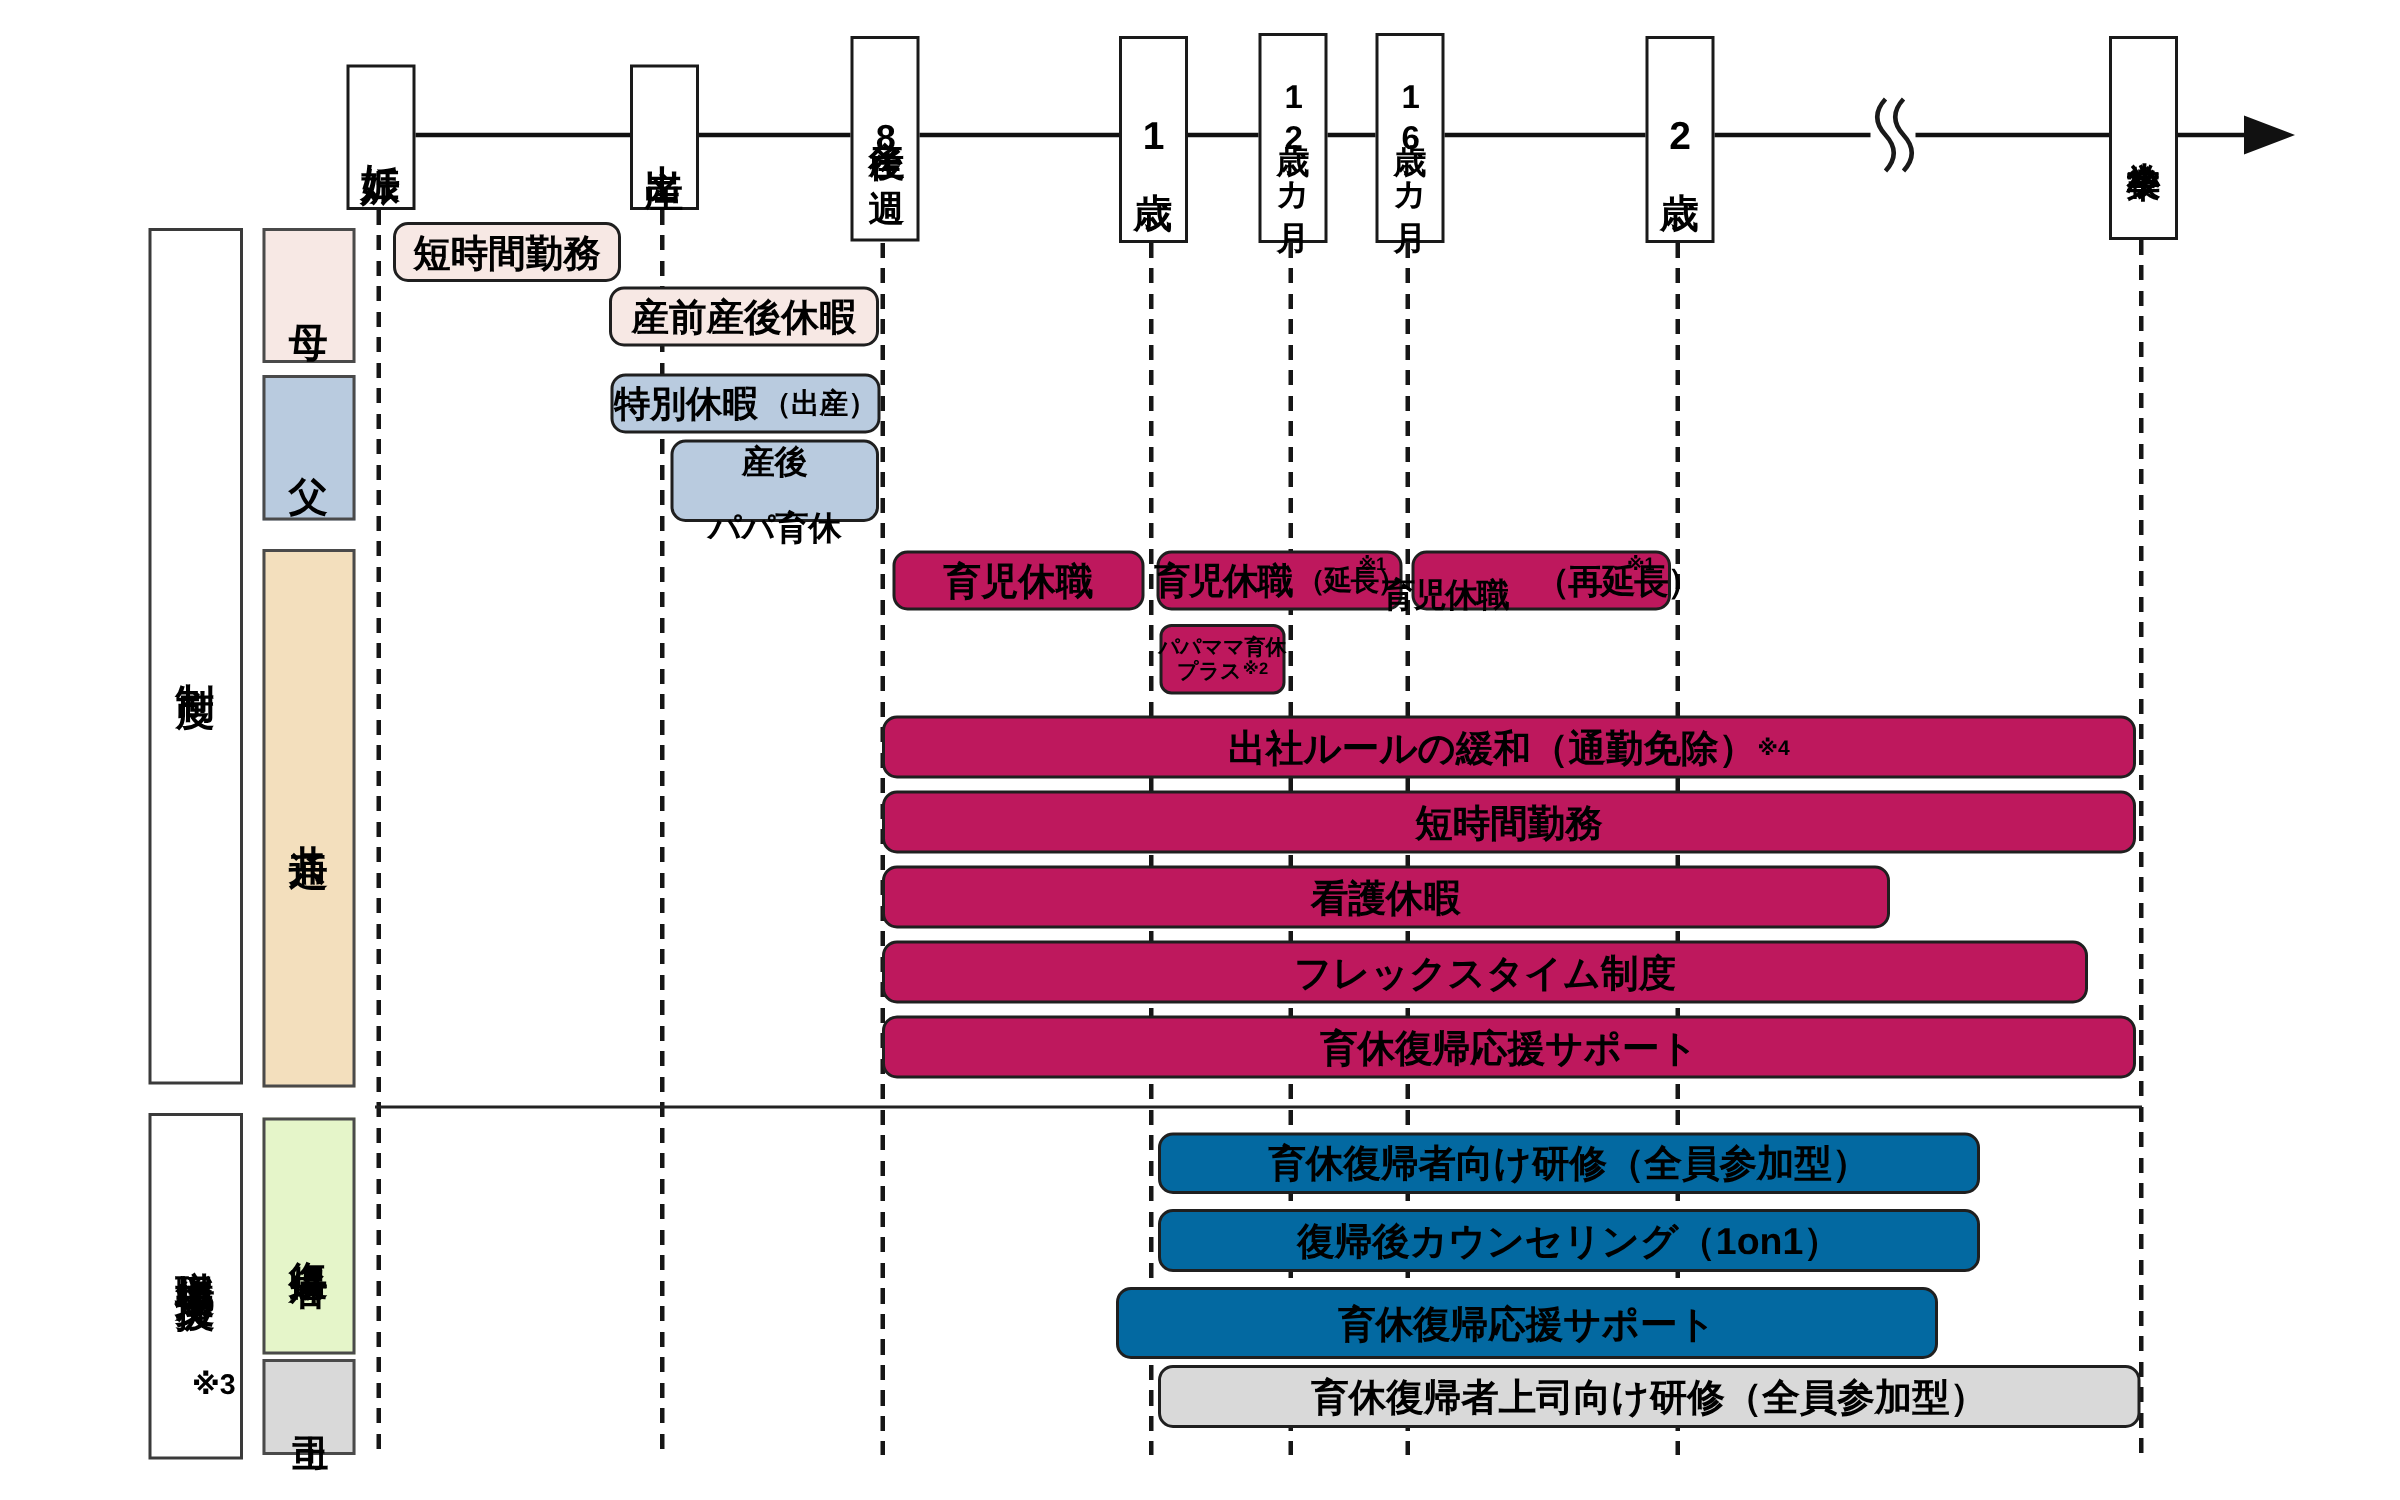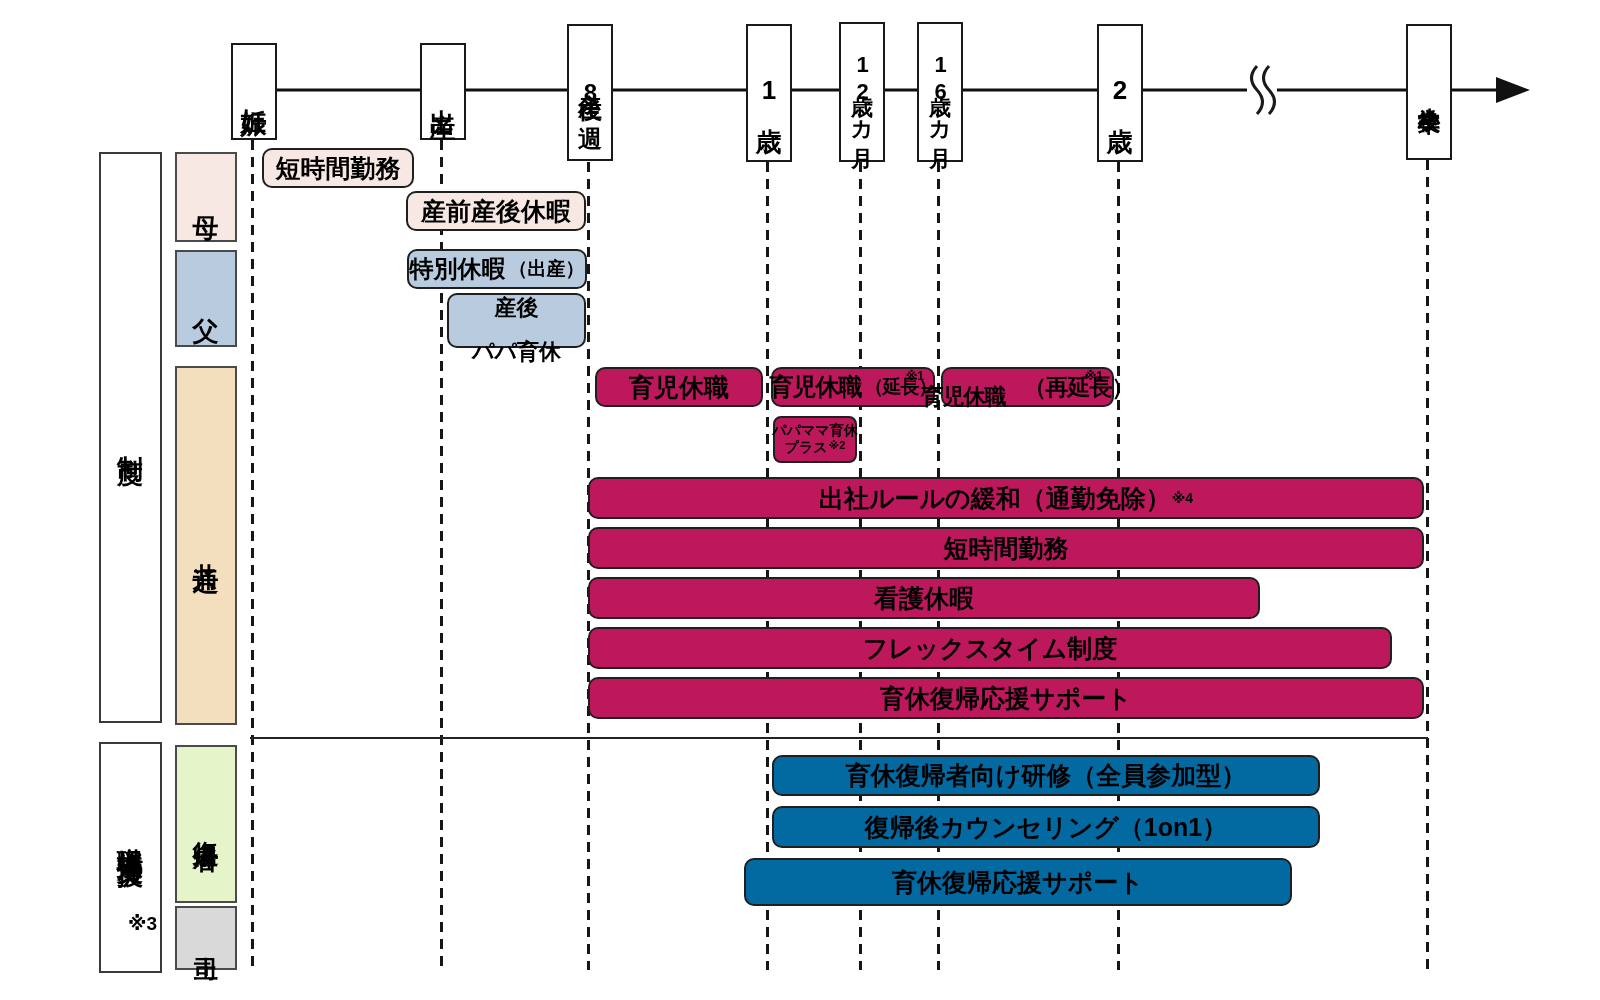--- a/index.html
+++ b/index.html
@@ -172,14 +172,17 @@
 
   <div class="bar green" style="left:772px;top:755px;width:548px;height:41px">
     <span>育休復帰者向け研修（全員参加型）</span>
     </div>
   <div class="bar green" style="left:772px;top:806px;width:548px;height:42px">
     <span>復帰後カウンセリング（1on1）</span>
     </div>
   <div class="bar green" style="left:744px;top:858px;width:548px;height:48px">
     <span>育休復帰応援サポート</span>
     </div>
+  <div class="bar grey" style="left:772px;top:910px;width:655px;height:42px">
+    <span>育休復帰者上司向け研修（全員参加型）</span>
+    </div>
 
 </div>
 
 </body></html>

